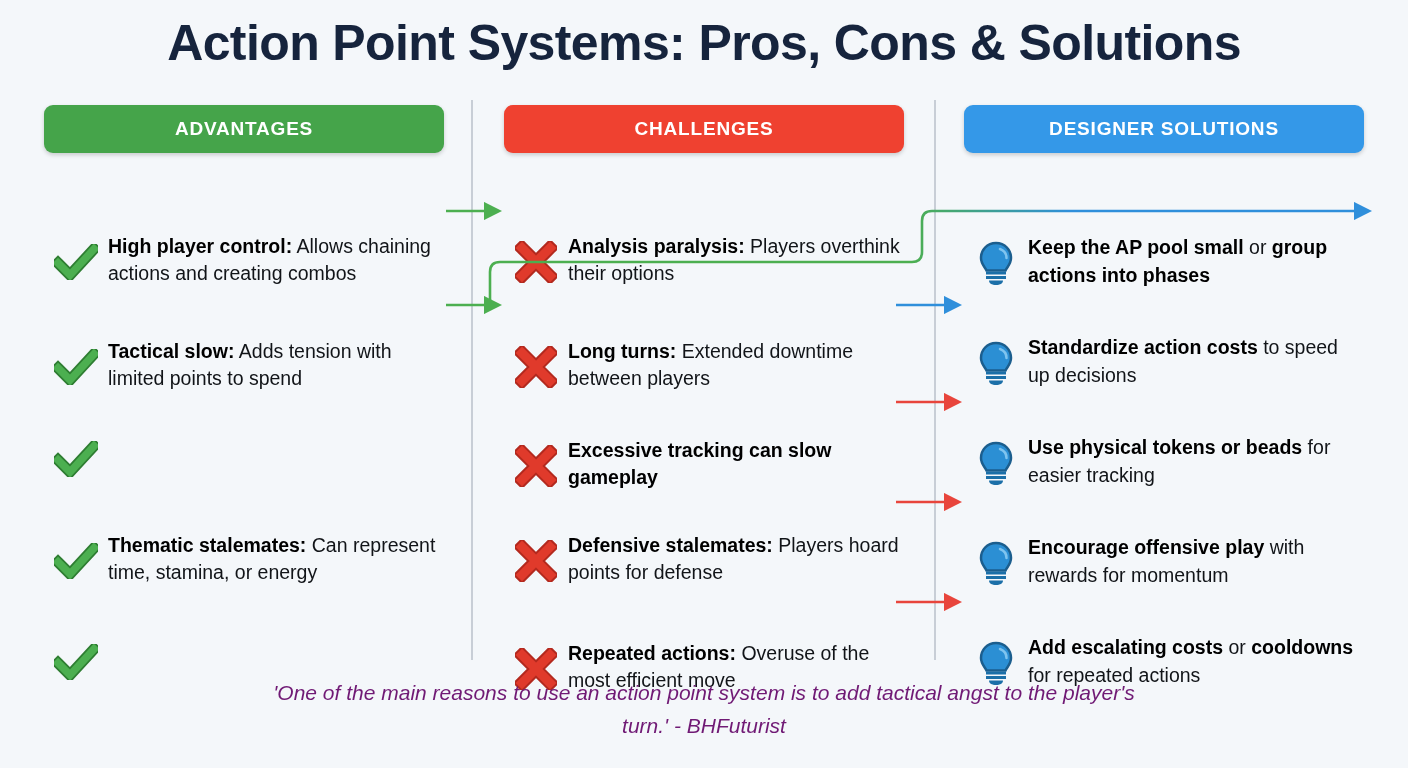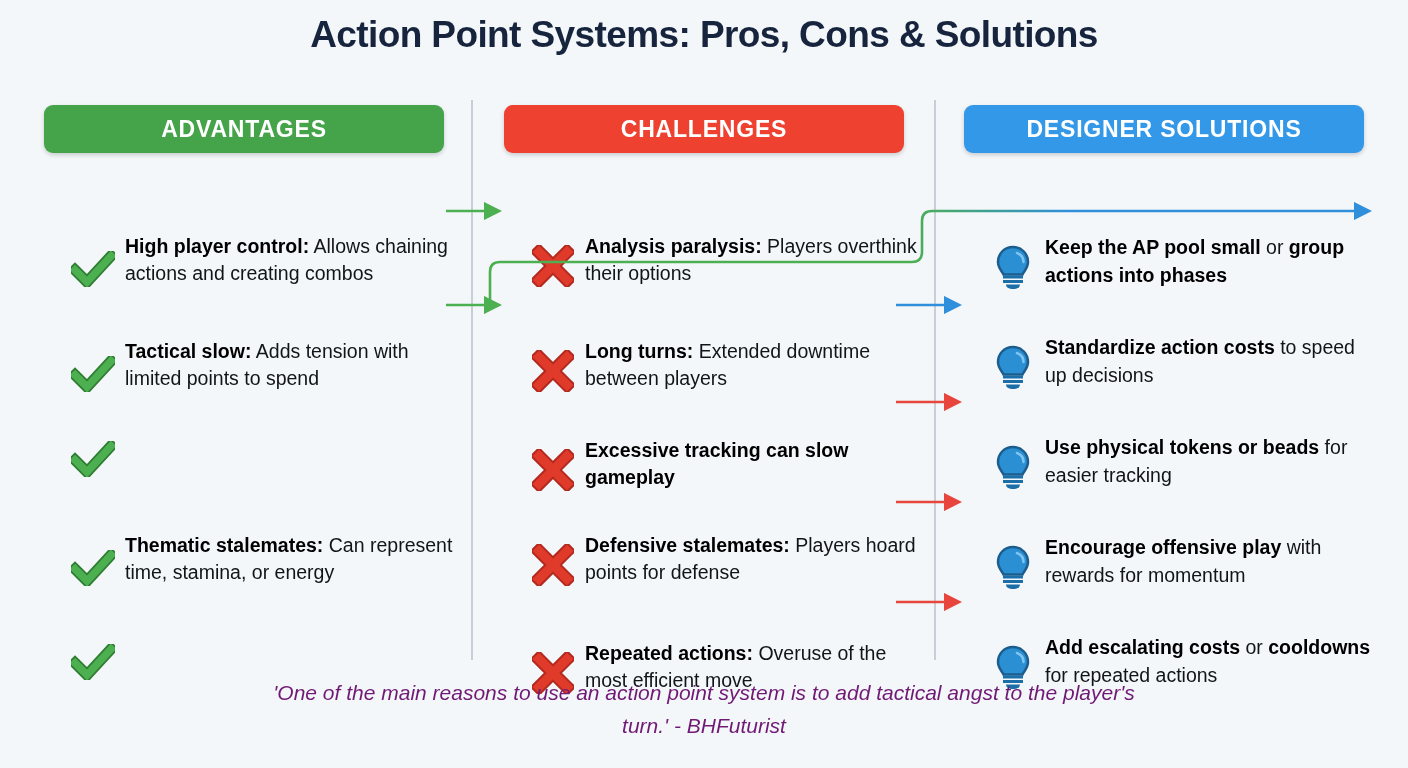--- a/index.html
+++ b/index.html
@@ -7,46 +7,46 @@
     width:1408px;height:768px;overflow:hidden;
     background:#f4f7fa;
     font-family:"Liberation Sans", sans-serif;
     -webkit-font-smoothing:antialiased;
   }
   .page{position:relative;width:1408px;height:768px;box-sizing:border-box;}
 
   
   .title{
     position:absolute;left:0;top:14px;width:1408px;text-align:center;
-    font-size:37px;font-weight:bold;color:#16243d;letter-spacing:-0.6px;
+    font-size:50px;font-weight:bold;color:#16243d;letter-spacing:-0.6px;
     font-family:"Liberation Sans", sans-serif;
   }
 
   
   .divider{position:absolute;top:100px;width:2px;height:560px;background:#c8ced6;}
   .divider.d1{left:471px;}
   .divider.d2{left:934px;}
 
   
   .col{position:absolute;top:105px;width:400px;}
   .col-a{left:44px;}
   .col-c{left:504px;}
   .col-s{left:964px;}
 
   .colhead{
     height:48px;border-radius:9px;display:flex;align-items:center;
-    justify-content:center;color:#ffffff;font-size:23px;font-weight:bold;
+    justify-content:center;color:#ffffff;font-size:19px;font-weight:bold;
     letter-spacing:0.8px;box-shadow:0 2px 4px rgba(0,0,0,.18);
   }
   .colhead.green{background:#45a44a;}
   .colhead.red{background:#ef4130;}
   .colhead.blue{background:#3498e8;}
 
   .items{position:relative;margin-top:22px;}
-  .item{position:absolute;left:17px;width:400px;display:flex;align-items:flex-end;}
+  .item{position:absolute;left:0;width:400px;display:flex;align-items:center;}
   .ic{width:64px;flex:0 0 64px;display:flex;justify-content:center;padding-top:4px;}
   .txt{
     flex:1;font-size:19.5px;line-height:27px;color:#111418;
     font-family:"Liberation Sans", sans-serif;
   }
   .txt b{font-weight:bold;color:#000;}
 
   
   .col-s .txt{font-size:19.5px;line-height:28px;}
 

